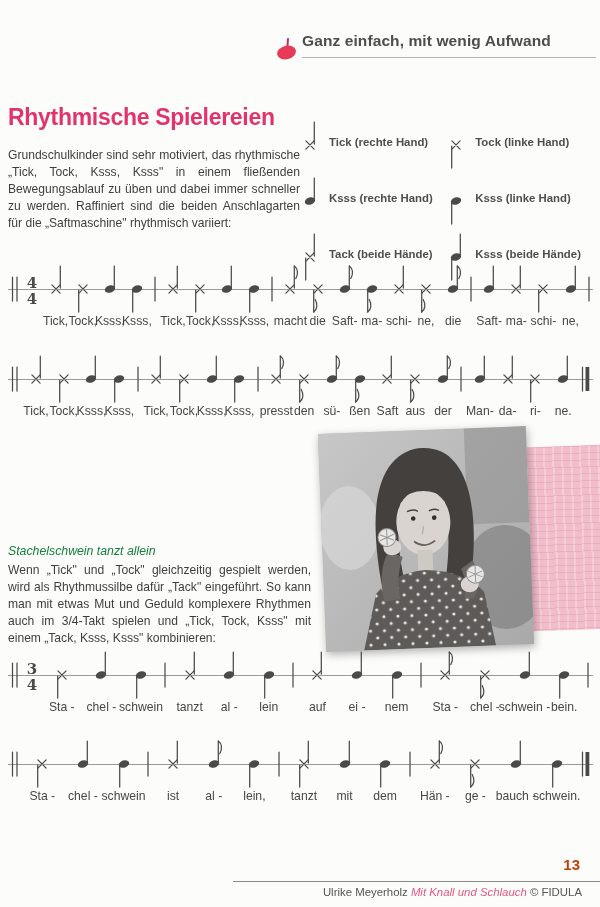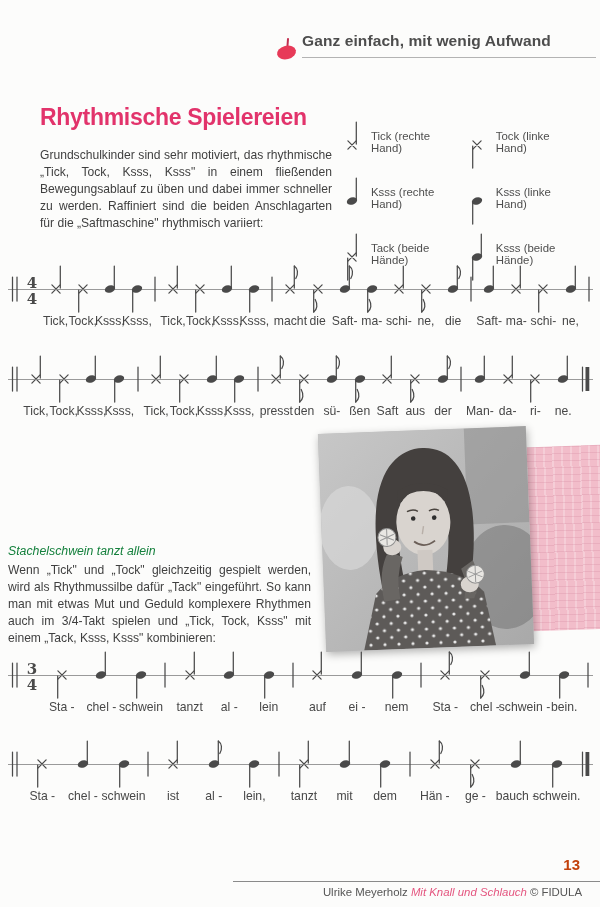--- a/index.html
+++ b/index.html
@@ -6,28 +6,28 @@
   .page{position:relative;width:600px;height:907px;background:var(--page-bg,#fcfcfb);
         overflow:hidden;font-family:"Liberation Sans",sans-serif;color:var(--text,#3f3f3f);}
 
   
   .hdr{position:absolute;top:32px;right:4px;width:322px;}
   .hicon{position:absolute;left:0;top:4px;width:26px;height:26px;}
   .htitle{display:block;margin-left:28px;border-bottom:1.5px solid #b3b3b3;padding-bottom:7px;
           font-weight:bold;font-size:15.5px;color:#4d4d4d;letter-spacing:.1px;}
 
   
-  .intro{position:absolute;top:104px;left:8px;right:17px;display:flex;gap:10px;margin-left:32px;}
+  .intro{position:absolute;top:104px;left:8px;right:17px;display:flex;gap:0;}
   .intro-left{flex:0 0 292px;}
   .intro-left h1{margin:0 0 16px 0;font-size:23px;font-weight:bold;color:var(--accent-pink,#e2336b);letter-spacing:-.3px;}
   .body-par{margin:0;font-size:12.1px;line-height:17px;text-align:justify;color:var(--text,#3f3f3f);}
 
   .legend{flex:1;display:grid;grid-template-columns:1.04fr 1fr;row-gap:8px;column-gap:4px;
           margin-top:14px;align-content:start;}
-  .legend-item{display:flex;align-items:center;gap:9px;}
+  .legend-item{display:flex;align-items:center;gap:9px;font-weight:bold;}
   .legend-item .glyph{width:20px;height:48px;flex:0 0 20px;}
   .lg-label{font-size:11.4px;color:#4e4e4e;}
 
   
   .staffrow{display:flex;position:absolute;left:8px;right:7px;align-items:flex-start;}
   .tok{flex:1 1 0;min-width:0;display:flex;flex-direction:column;align-items:center;}
   .tok.bar{flex:0 0 9px;}
   .tok.dbar{flex:0 0 14px;}
   .tok.ebar{flex:0 0 16px;}
   .tok.ts{flex:0 0 20px;}

